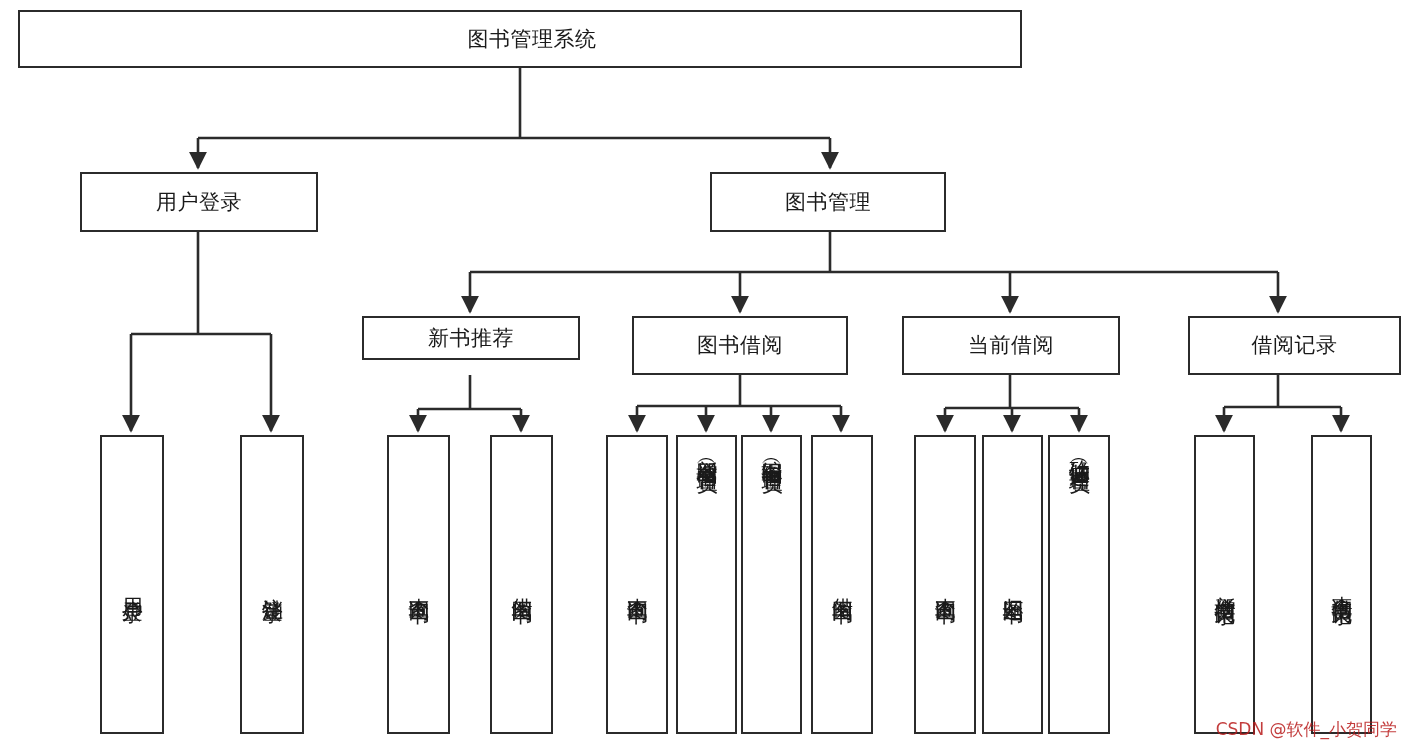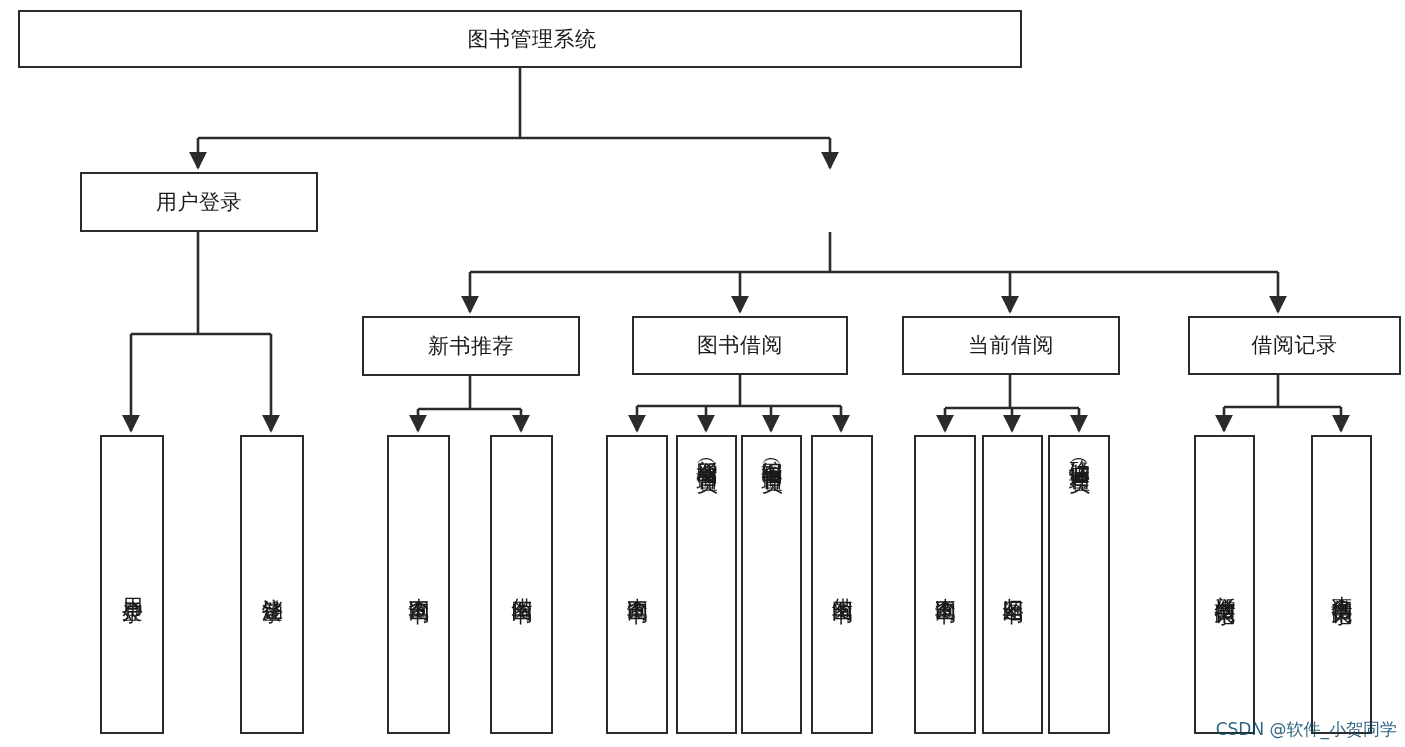--- a/index.html
+++ b/index.html
@@ -53,21 +53,21 @@
   }
   .node.vertical.center-text {
     align-items: center;
     padding-top: 0;
   }
   .watermark {
     position: absolute;
     right: 8px;
     bottom: 6px;
     font-size: 17px;
-    color: #0c4a6e;
+    color: #b91c1c;
     white-space: nowrap;
     opacity: 0.85;
   }
 </style>
 </head>
 <body>
 
 <div id="canvas">
 
   <svg class="lines" viewBox="0 0 1405 747" xmlns="http://www.w3.org/2000/svg">
@@ -122,22 +122,25 @@
     </g>
   </svg>
 
   <div class="node" style="left:18px; top:10px; width:1004px; height:58px;padding-left:24px;">
     <span class="label">图书管理系统</span>
   </div>
 
   <div class="node" style="left:80px; top:172px; width:238px; height:60px;">
     <span class="label">用户登录</span>
   </div>
+  <div class="node" style="left:710px; top:172px; width:236px; height:60px;">
+    <span class="label">图书管理</span>
+  </div>
 
-  <div class="node" style="left:362px; top:316px; width:218px; height:60px;">
+  <div class="node" style="left:362px; top:316px; width:218px; height:44px;">
     <span class="label">新书推荐</span>
   </div>
   <div class="node" style="left:632px; top:316px; width:216px; height:59px;">
     <span class="label">图书借阅</span>
   </div>
   <div class="node" style="left:902px; top:316px; width:218px; height:59px;">
     <span class="label">当前借阅</span>
   </div>
   <div class="node" style="left:1172px; top:316px; width:213px; height:59px;margin-left:16px;">
     <span class="label">借阅记录</span>

